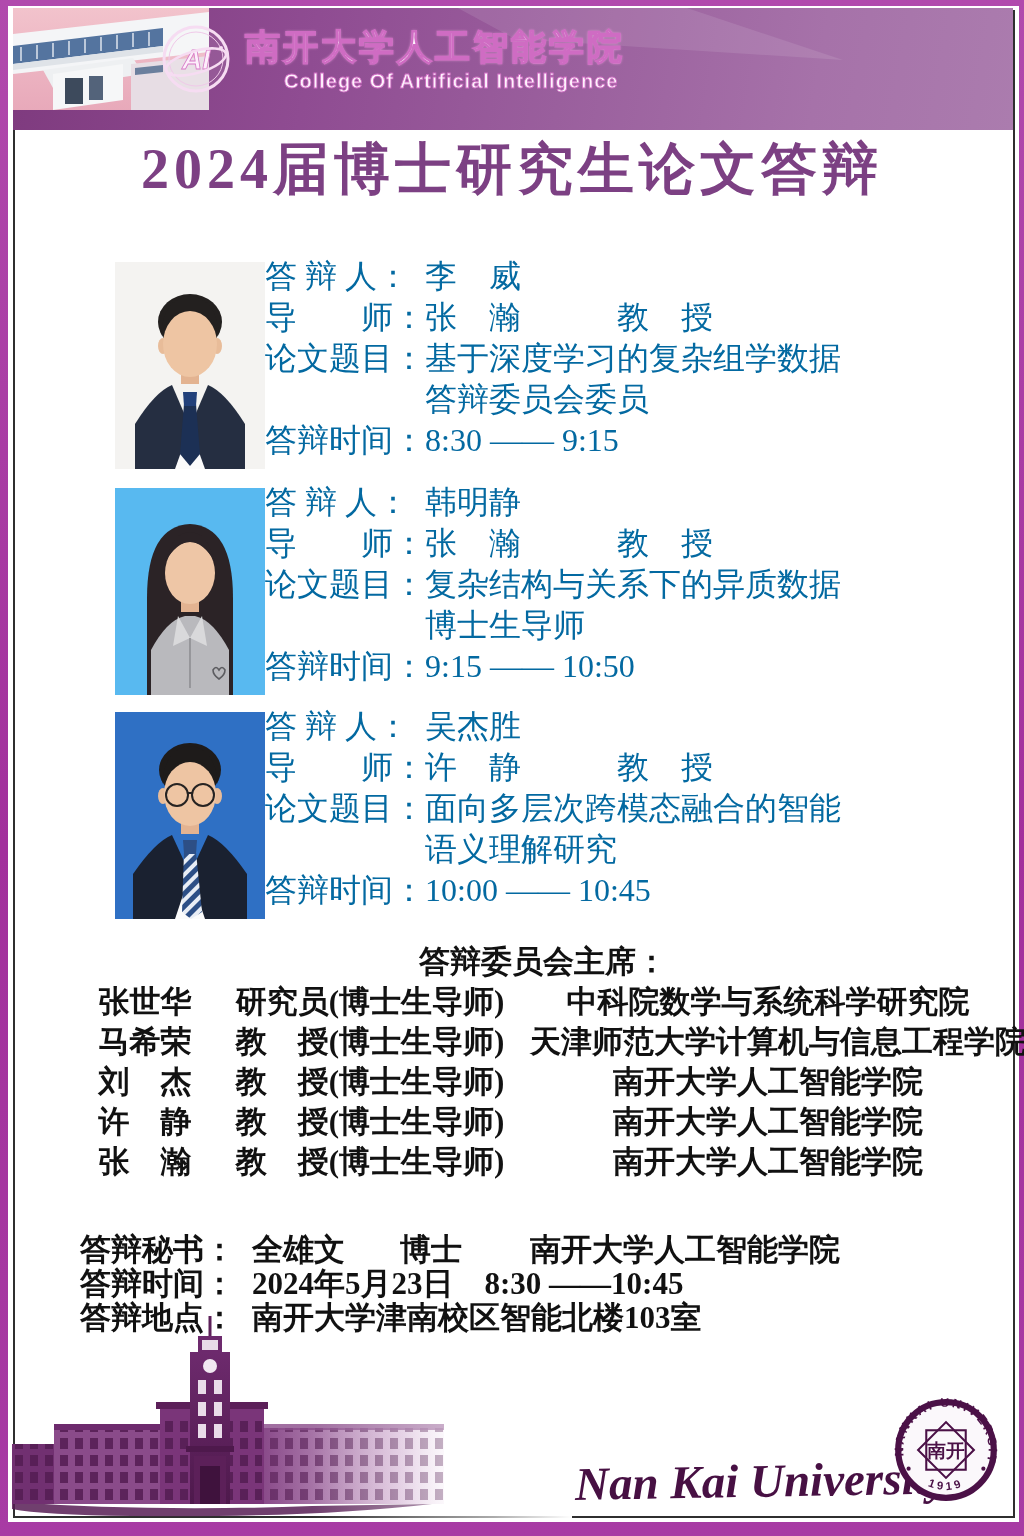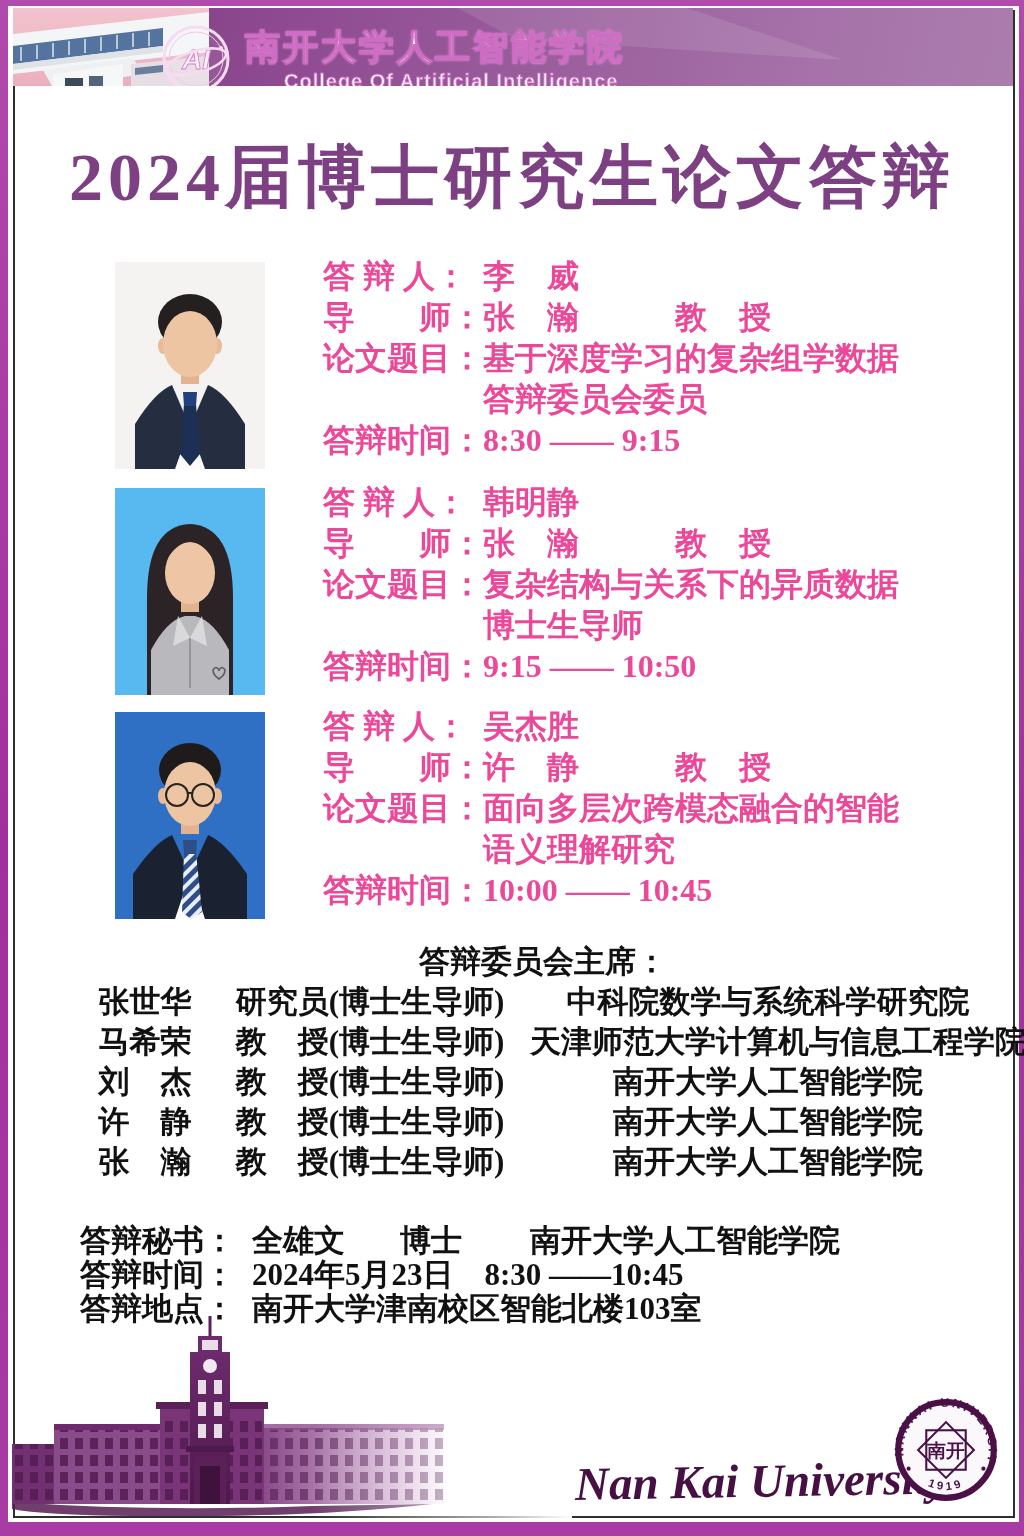--- a/index.html
+++ b/index.html
@@ -9,21 +9,21 @@
     font-family:"Liberation Serif","DejaVu Serif",serif;
     -webkit-font-smoothing:antialiased;
   }
   
   .frame{position:absolute;inset:0;background:linear-gradient(180deg,#b14aad 0%,#a2309c 55%,#a83ba4 100%);}
   .paper{position:absolute;left:8px;top:6px;right:5px;bottom:14px;background:#ffffff;}
   .rule{position:absolute;left:13px;top:10px;right:9px;bottom:18px;border:2px solid #2f2f2f;background:#ffffff;}
 
   
   .banner{
-    position:absolute;left:13px;top:8px;width:1000px;height:78px;
+    position:absolute;left:13px;top:8px;width:1000px;height:122px;
     background:linear-gradient(100deg,#7e3a7e 0%,#8f4c92 30%,#9a5f9d 55%,#a672a9 80%,#ab7cae 100%);
     overflow:hidden;
   }
   .banner .facet{
     position:absolute;left:430px;top:-8px;width:400px;height:60px;
     background:rgba(255,255,255,0.10);
     clip-path:polygon(0 0,55% 0,100% 100%,18% 65%);
   }
   .campus-photo{position:absolute;left:0;top:0;width:196px;height:102px;}
   .logo{position:absolute;left:146px;top:14px;width:74px;height:74px;}
@@ -35,42 +35,42 @@
   .college-en{
     position:absolute;left:234px;top:62px;font-size:20px;font-weight:bold;letter-spacing:1px;
     color:#fdf3fc;-webkit-text-stroke:0.8px #cf6cc3;
     font-family:"Liberation Sans","DejaVu Sans",sans-serif;
     margin-left:37px;
   }
 
   
   .title{
     position:absolute;left:0;width:1024px;top:132px;text-align:center;
-    font-size:68px;font-weight:600;letter-spacing:5px;color:#7c4083;white-space:nowrap;
+    font-size:56px;font-weight:600;letter-spacing:5px;color:#7c4083;white-space:nowrap;
   }
 
   
   .cand{position:absolute;left:115px;right:50px;display:flex;}
   .cand .photo{width:150px;height:207px;flex:none;}
-  .cand .info{margin-left:58px;margin-top:-6px;font-size:32px;font-weight:bold;color:#ec4899;}
+  .cand .info{margin-top:-6px;font-size:32px;font-weight:normal;color:#0369a1;}
   .cand .row{display:flex;line-height:41px;white-space:nowrap;}
   .cand .lab{display:inline-block;width:160px;flex:none;}
   .c1{top:262px;} .c2{top:488px;} .c3{top:712px;}
 
   
   .committee{position:absolute;left:80px;top:942px;right:18px;font-size:31px;font-weight:bold;color:#111;text-align:center;}
   .committee .hrow{line-height:40px;}
   .committee .mrow{display:flex;line-height:40px;white-space:nowrap;}
   .committee .nm{width:130px;flex:none;}
   .committee .tt{width:320px;flex:none;}
   .committee .af{flex:1;}
 
   
   .info-rows{position:absolute;left:80px;top:1224px;right:18px;font-size:31px;font-weight:bold;color:#111;}
-  .info-rows .irow{display:flex;line-height:34px;white-space:nowrap;}
+  .info-rows .irow{display:flex;line-height:34px;white-space:nowrap;margin-top:9px;}
   .info-rows .irow + .irow{margin-top:0;}
   .info-rows .ilab{width:172px;flex:none;}
   .info-rows .iname{width:148px;flex:none;}
   .info-rows .ideg{width:130px;flex:none;}
 
   
   .building{position:absolute;left:12px;top:1316px;width:560px;height:202px;}
   .script-text{
     position:absolute;left:575px;top:1454px;width:340px;
     font-size:47px;font-style:italic;font-weight:bold;color:#471043;

